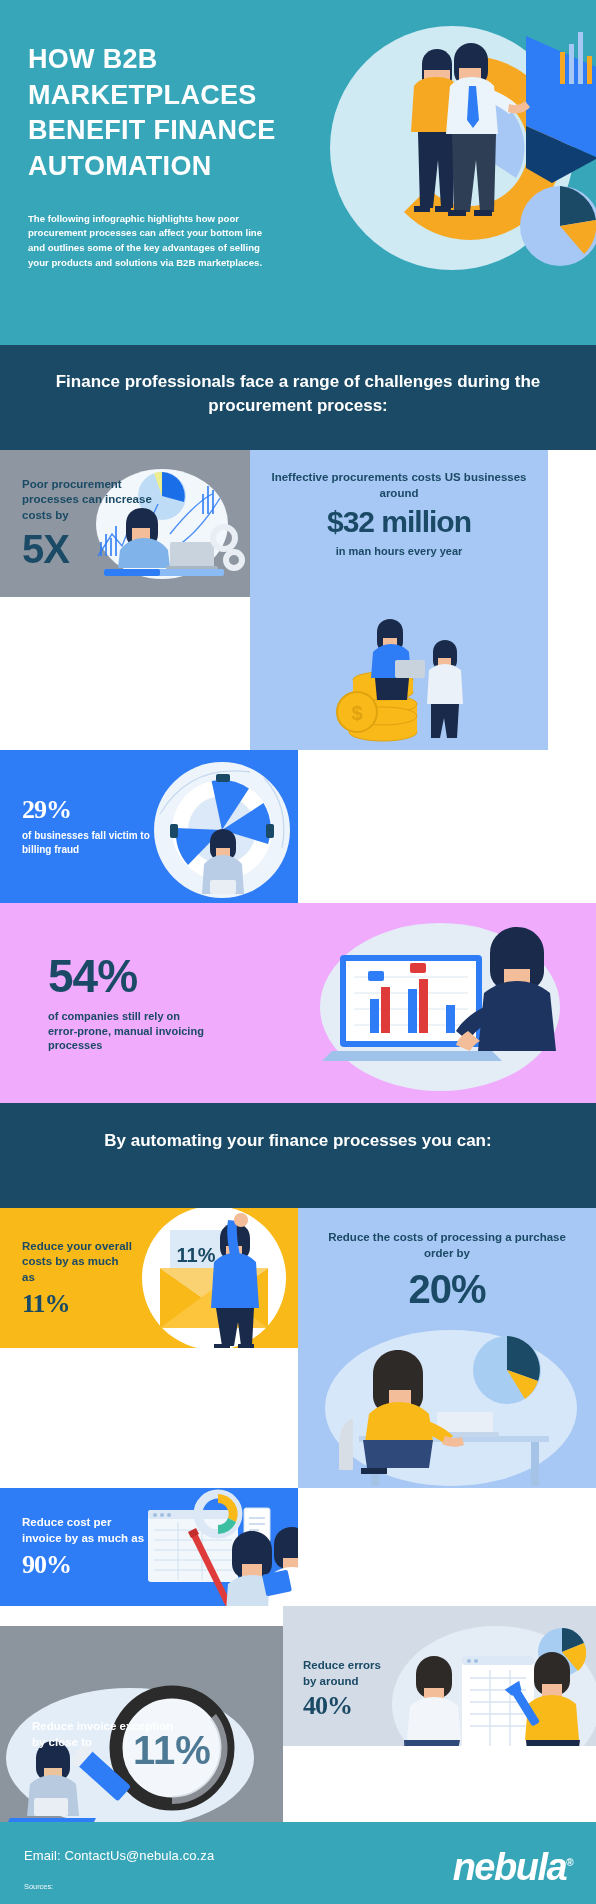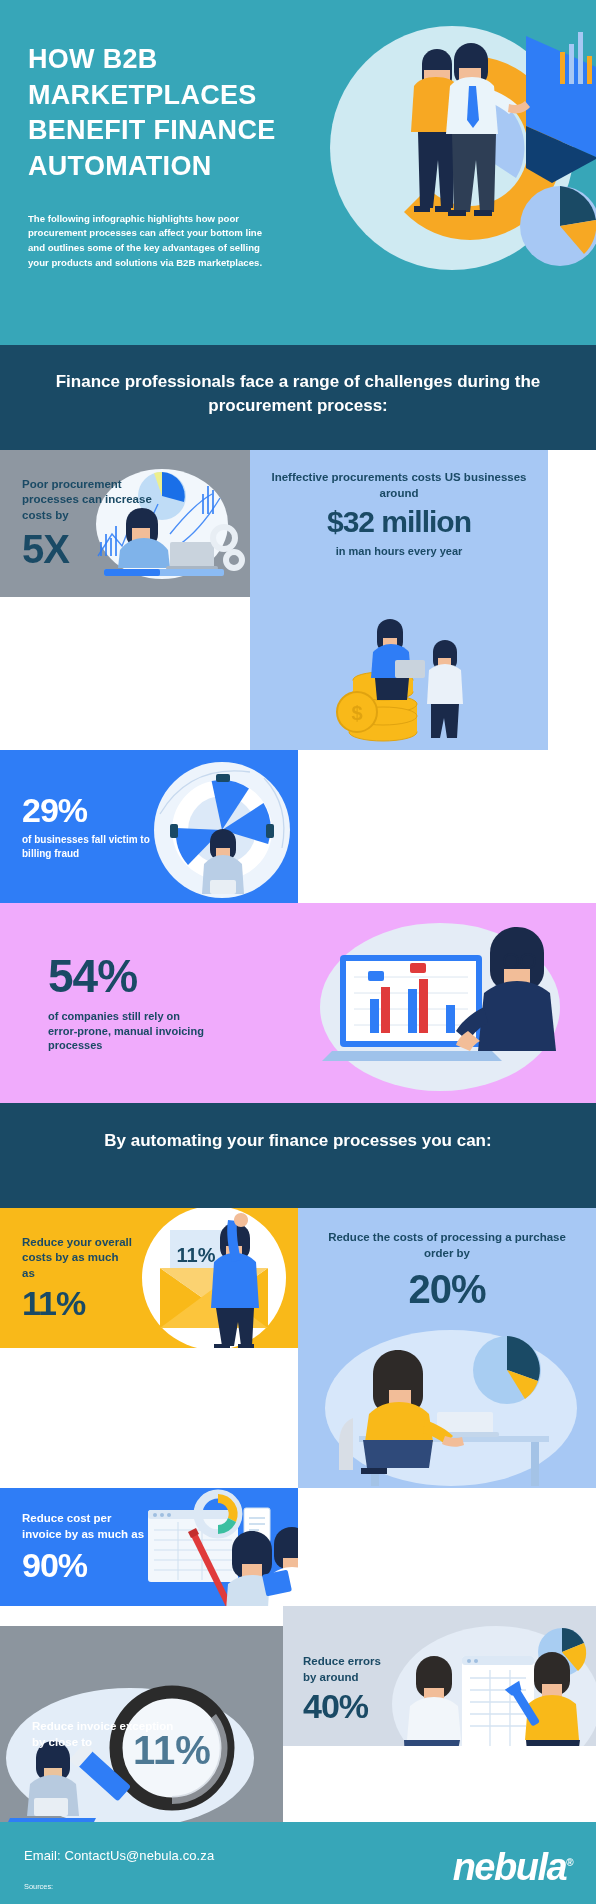--- a/index.html
+++ b/index.html
@@ -93,21 +93,21 @@
     font-weight: 700;
     line-height: 1.35;
   }
   .bignum {
     font-weight: 700;
     line-height: 1.02;
     letter-spacing: -1px;
   }
   .sz-46 { font-size: 46px; }
   .sz-40 { font-size: 40px; }
-  .sz-34 { font-size: 34px; }
+  .sz-34 { font-size: 26px; font-family: Liberation Serif, serif; }
   .sz-30 { font-size: 30px; }
   .caption {
     font-size: 11px;
     font-weight: 700;
     line-height: 1.35;
     margin-top: 6px;
   }
   .art { position: absolute; z-index: 1; }
 
   

